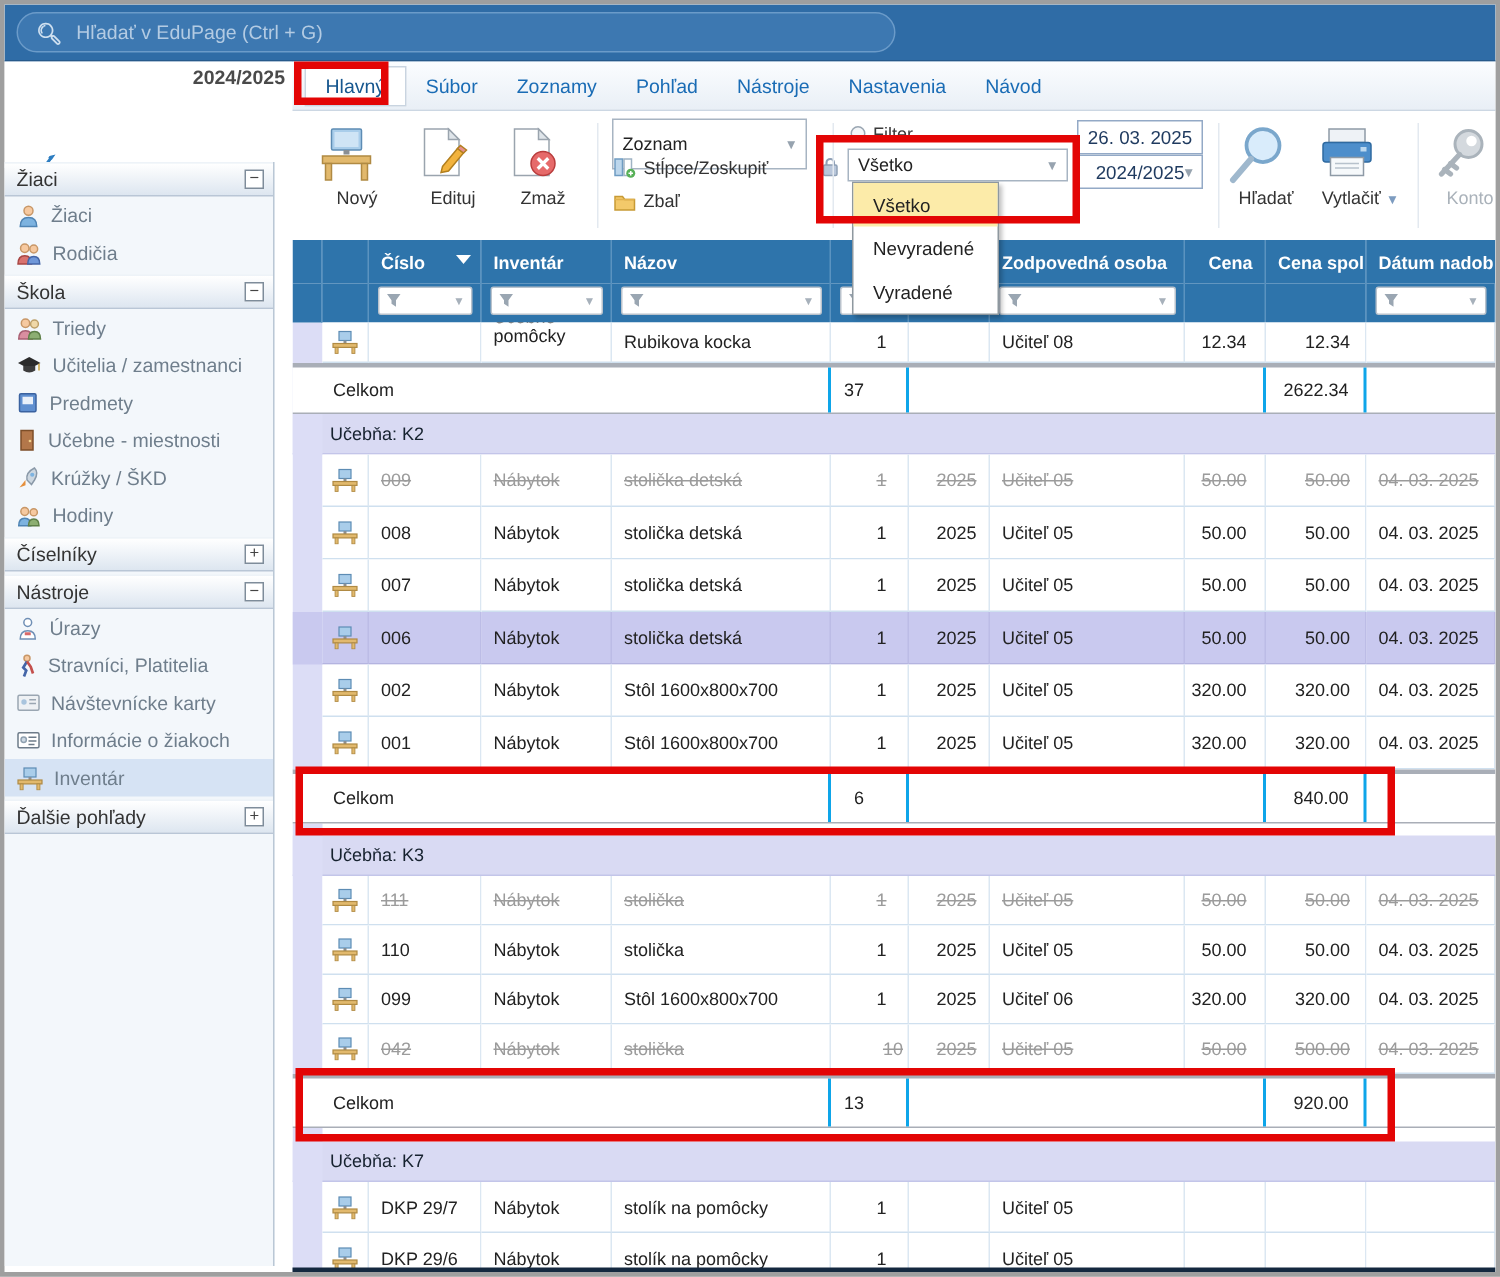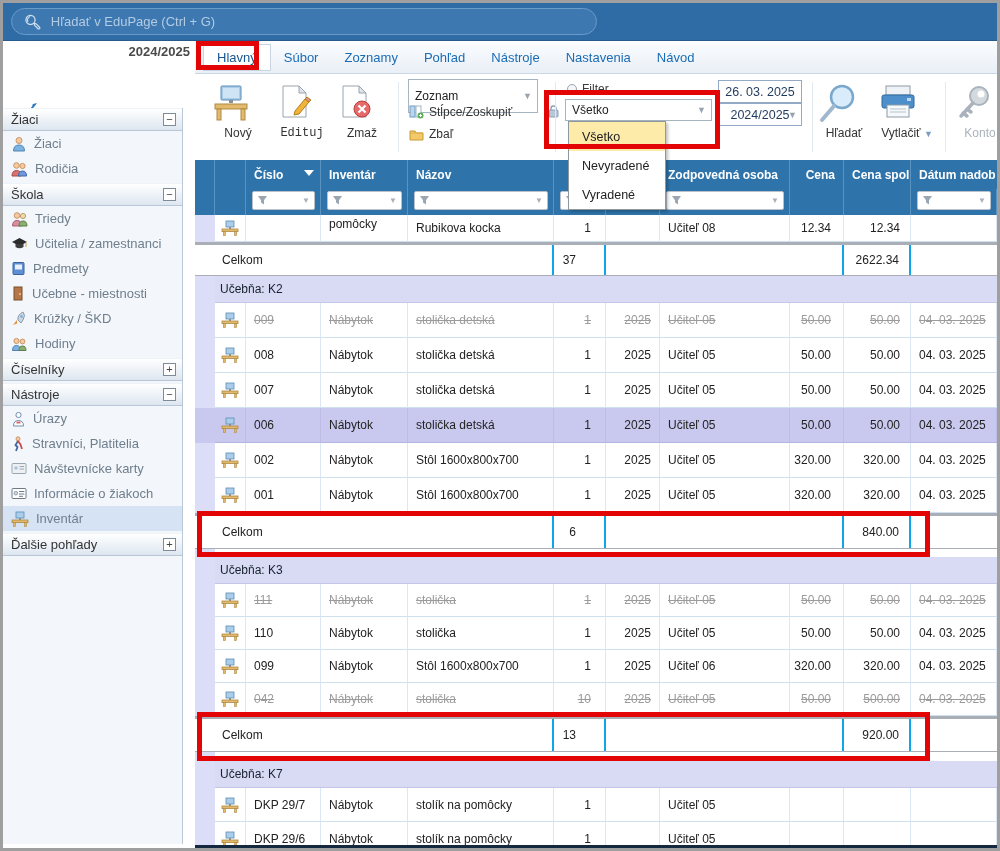--- a/index.html
+++ b/index.html
@@ -155,21 +155,21 @@
             <rect x="10" y="3" width="20" height="14" rx="1" fill="#a9cdea" stroke="#5d8cb4"></rect>
             <rect x="12" y="5" width="16" height="10" fill="#cfe4f5"></rect>
             <rect x="18" y="17" width="4" height="3" fill="#8a8f94"></rect>
             <rect x="4" y="21" width="32" height="5" fill="#e2b96d" stroke="#b08a43"></rect>
             <rect x="6" y="26" width="4" height="11" fill="#e2b96d" stroke="#b08a43"></rect>
             <rect x="30" y="26" width="4" height="11" fill="#e2b96d" stroke="#b08a43"></rect>
           </svg>
         </span>
       <span class="lbl">Nový</span>
     </div>
-    <div class="tbtn" style="left:80px;top:5px;font-family:Liberation Mono, monospace;">
+    <div class="tbtn" style="left:80px;top:5px;">
       <span class="ic">
           <svg width="40" height="40" viewBox="0 0 40 40">
             <path d="M8 3 h16 l7 7 v24 h-23 z" fill="#fff" stroke="#9aa4ae"></path>
             <path d="M24 3 l7 7 h-7 z" fill="#dfe5ea" stroke="#9aa4ae"></path>
             <path d="M20 28 l10-12 4 3 -10 12 -5 1 z" fill="#f2b33d" stroke="#b27f1e"></path>
             <path d="M30 16 l4 3 2-2 -4-3 z" fill="#e58f8f" stroke="#b27f1e"></path>
           </svg>
         </span>
       <span class="lbl">Edituj</span>
     </div>
@@ -749,21 +749,21 @@
               <rect x="5" y="1" width="8" height="6" fill="#a9cdea" stroke="#5d8cb4" stroke-width="0.8"></rect>
               <rect x="8" y="7" width="2" height="2" fill="#8a8f94"></rect>
               <rect x="1" y="9" width="16" height="2.6" fill="#e2b96d" stroke="#b08a43" stroke-width="0.8"></rect>
               <rect x="2.4" y="11.6" width="2" height="4" fill="#e2b96d" stroke="#b08a43" stroke-width="0.6"></rect>
               <rect x="13.6" y="11.6" width="2" height="4" fill="#e2b96d" stroke="#b08a43" stroke-width="0.6"></rect>
             </svg>
           </div>
           <div class="cell cL">042</div>
           <div class="cell cL">Nábytok</div>
           <div class="cell cL">stolička</div>
-          <div class="cell cR" style="padding-right: 14px;">10</div>
+          <div class="cell cR" style="padding-right: 3px;">10</div>
           <div class="cell cR" style="padding-right: 8px;">2025</div>
           <div class="cell cL">Učiteľ 05</div>
           <div class="cell cR" style="padding-right: 12px;">50.00</div>
           <div class="cell cR" style="padding-right: 10px;">500.00</div>
           <div class="cell cL">04. 03. 2025</div>
         </div>
         <div class="trow grid" style="height: 36px;">
           <div class="cell lab">Celkom</div>
           <div class="cell poc">13</div>
           <div class="cell mid"></div>

